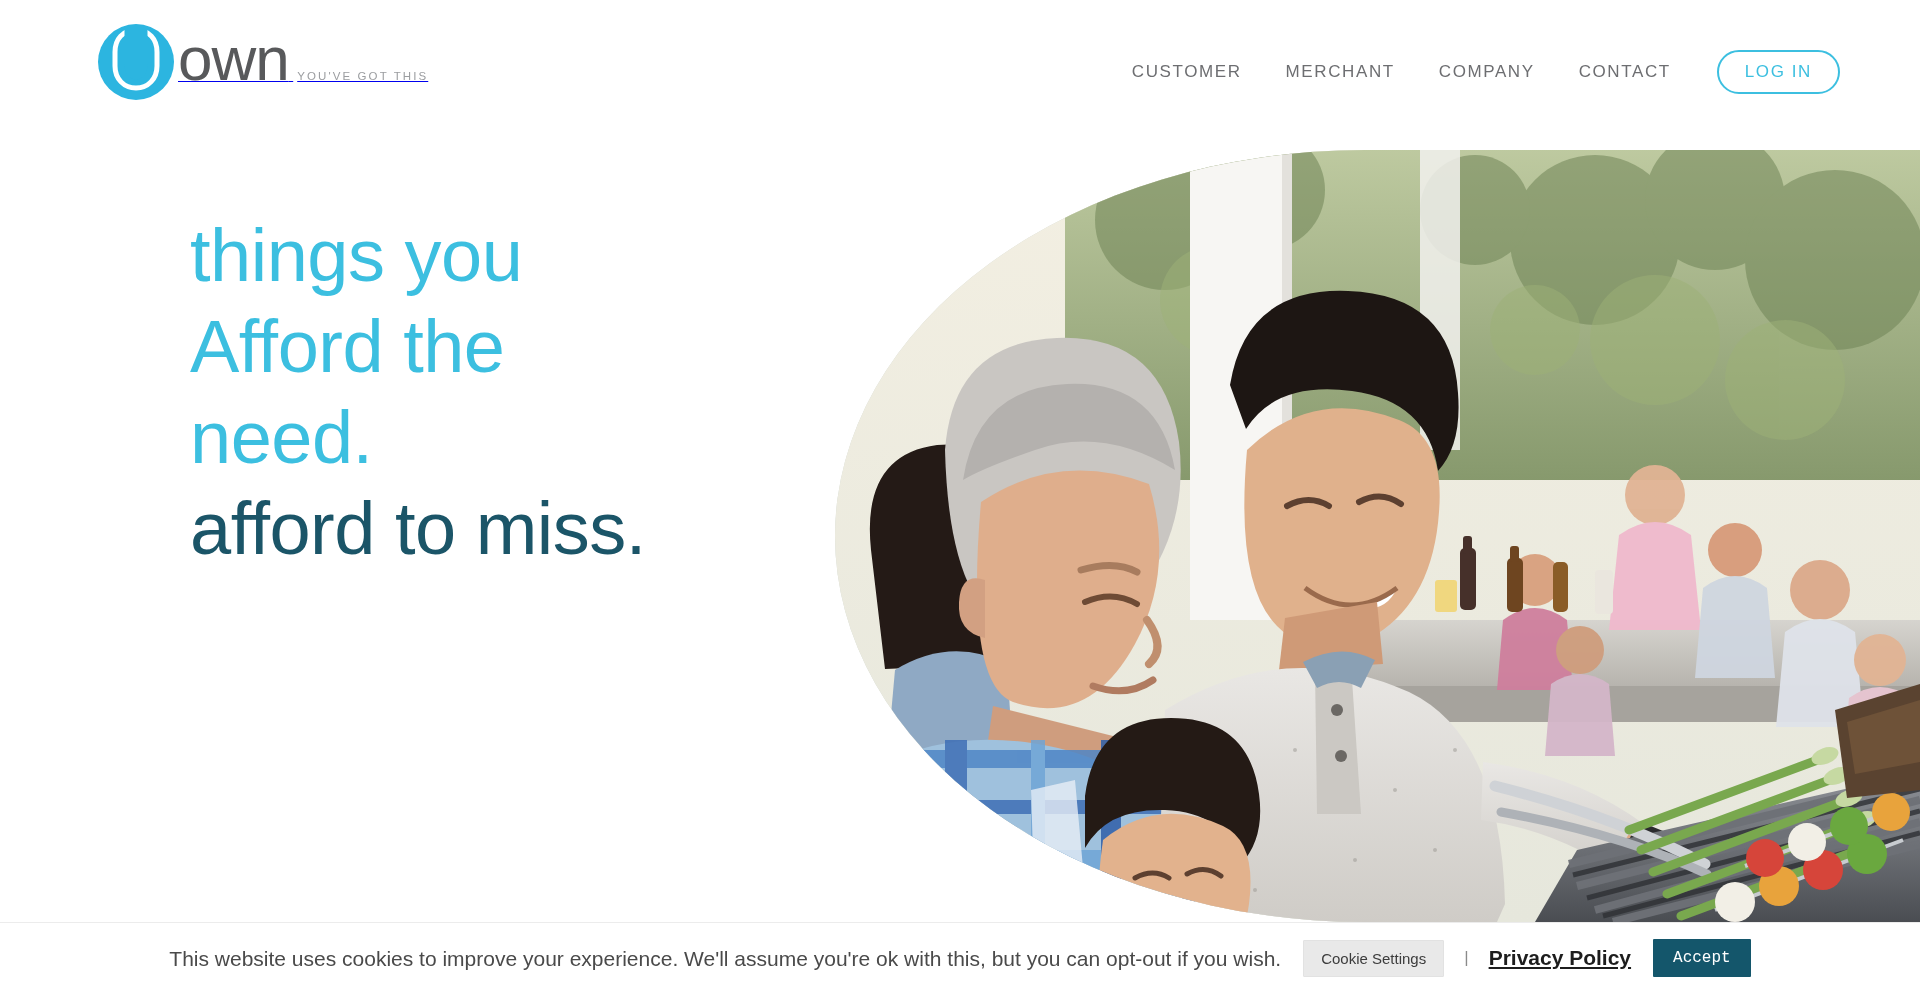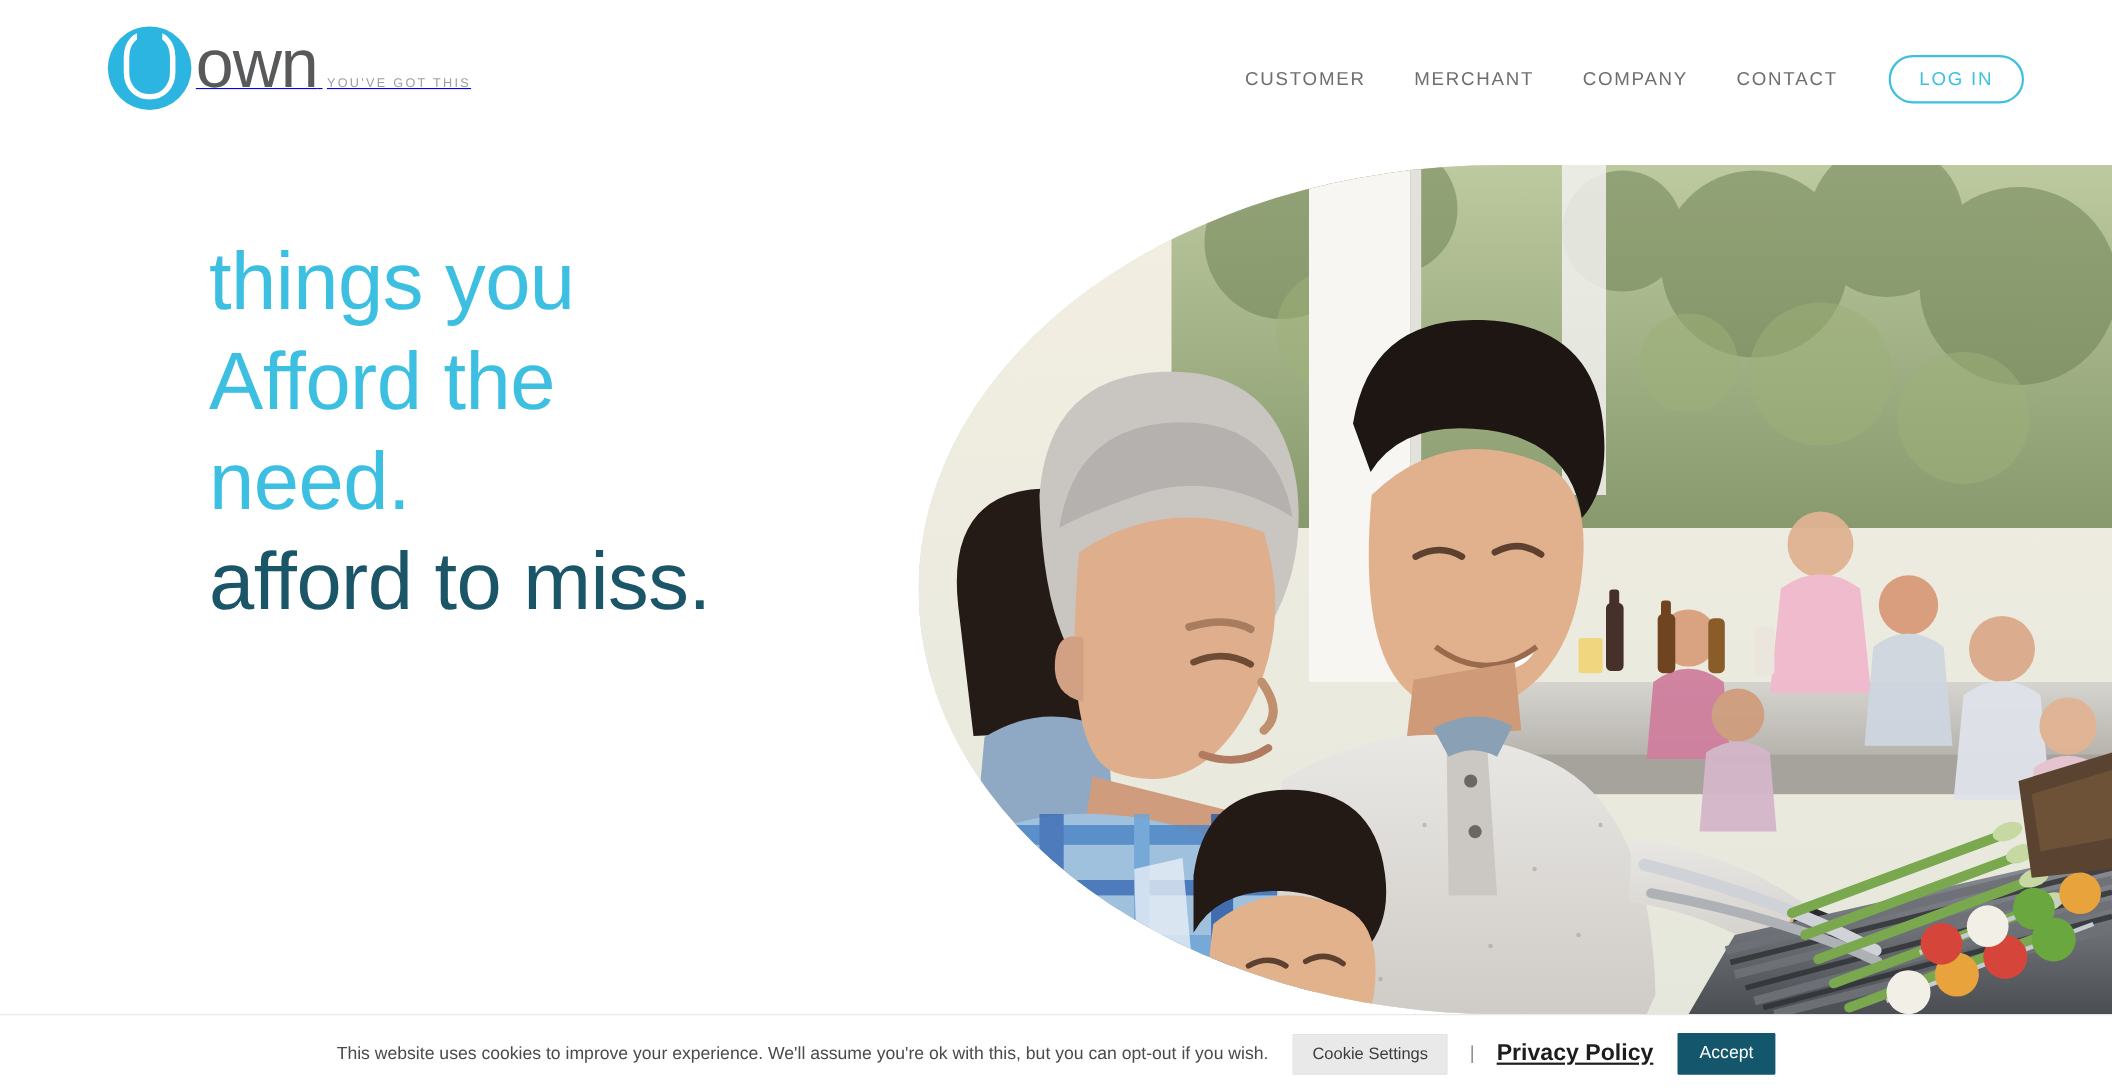--- a/index.html
+++ b/index.html
@@ -90,41 +90,41 @@
   .photo-canvas svg{ position:absolute; inset:0; width:100%; height:100%; display:block; }
 
   
   .cookiebar{
     position:absolute; left:0; bottom:0; width:1920px; height:71px;
     background:#ffffff; border-top:1px solid #ececec;
     display:flex; align-items:center; justify-content:center; gap:0;
     z-index:60;
   }
   .cookie-text{
-    font-size:16px; color:#4a4a4a; line-height:21px; white-space:nowrap;
+    font-size:21px; color:#4a4a4a; line-height:21px; white-space:nowrap;
   }
   .cookie-settings{
     margin-left:22px;
     background:#e9e9e9; border:1px solid #e2e2e2;
     color:#3c3c3c; font-size:15px; padding:9px 17px;
     cursor:pointer; border-radius:1px;
     font-family:"Liberation Sans", sans-serif;
   }
   .cookie-sep{
     margin:0 20px; color:#8a8a8a; font-size:17px;
   }
   .cookie-privacy{
     color:#1d1d1d; font-size:21px; font-weight:bold;
     text-decoration:underline; cursor:pointer; white-space:nowrap;
   }
   .cookie-accept{
     margin-left:22px;
     background:#14566b; color:#ffffff; border:none;
     font-size:16px; padding:10px 20px; cursor:pointer; border-radius:1px;
-    font-family:Liberation Sans, sans-serif;
+    font-family:Liberation Mono, monospace;
   }
 </style>
 </head>
 <body>
 
 <div class="page">
 
   <header class="header">
 
     <a class="logo" href="#">

